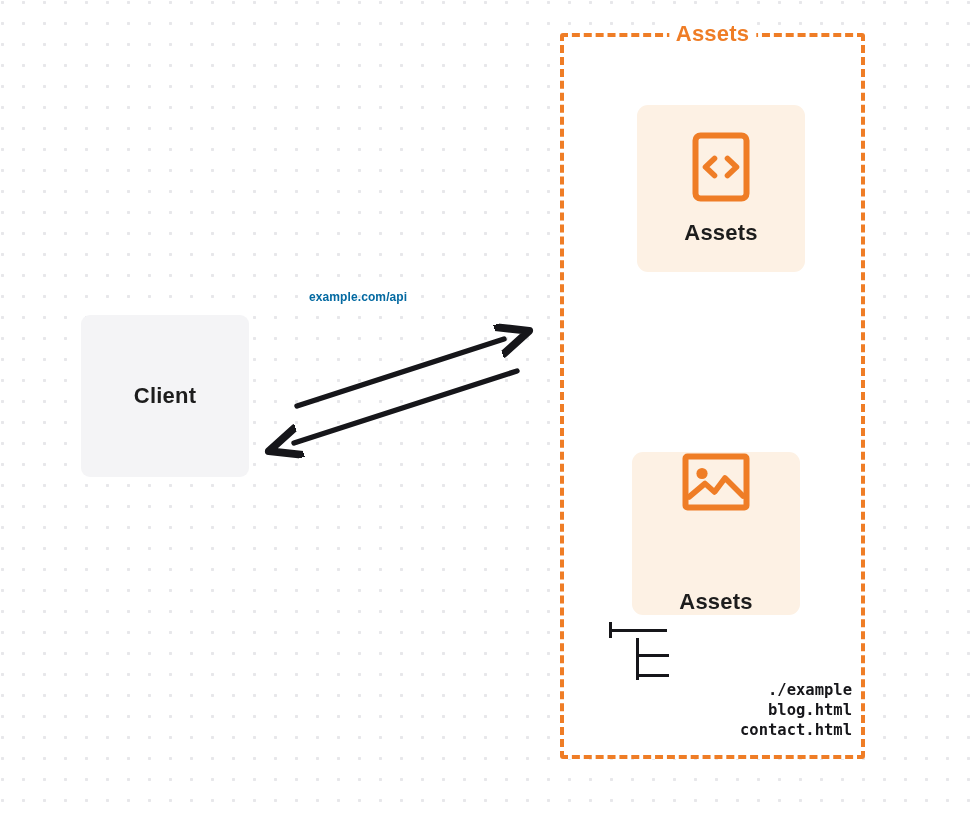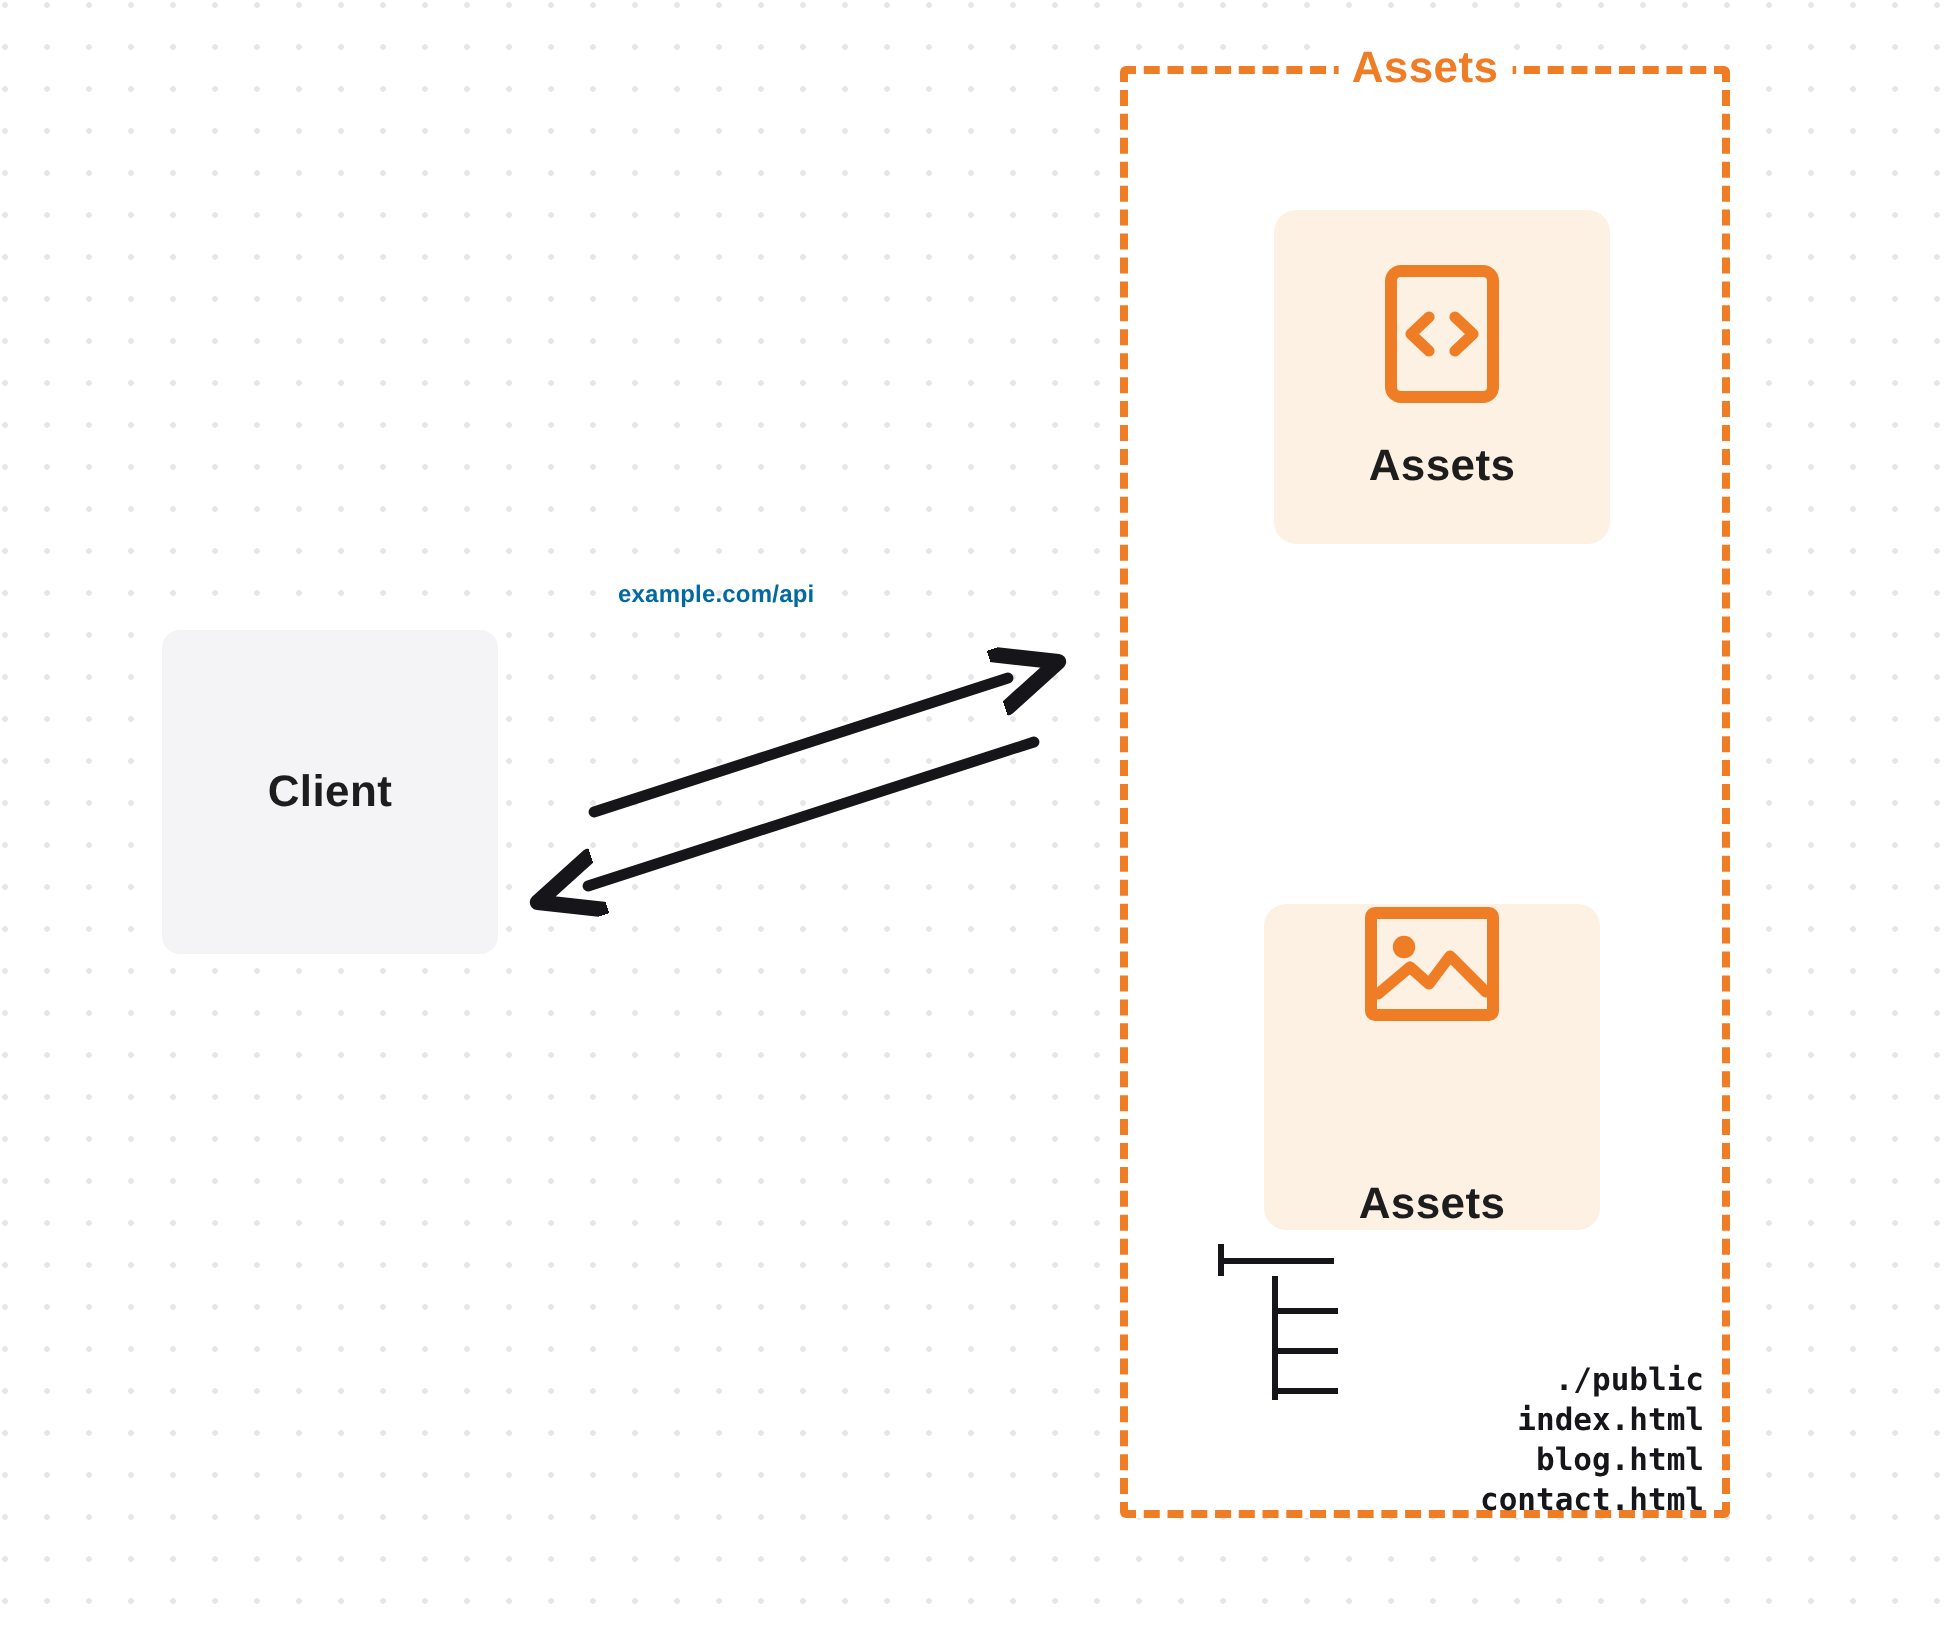--- a/index.html
+++ b/index.html
@@ -190,26 +190,21 @@
         <circle cx="21" cy="21.5" r="5.6" fill="#ef7d26"></circle>
         <path d="M8,45 L24,31.5 L33.5,40 L44,26 L62,44" fill="none" stroke="#ef7d26" stroke-width="5.6" stroke-linecap="round" stroke-linejoin="round"></path>
       </svg>
       <span class="card-label">Assets</span>
     </div>
 
     <div class="file-tree">
       <div class="tree-row">
         <span class="tree-connector conn-root-v"></span>
         <span class="tree-connector conn-root-h"></span>
-        <span class="tree-name">./public</span>
-      </div>
-      <div class="tree-row">
-        <span class="tree-connector conn-child-v"></span>
-        <span class="tree-connector conn-child-h"></span>
-        <span class="tree-name">index.html</span>
+        <span class="tree-name">./example</span>
       </div>
       <div class="tree-row">
         <span class="tree-connector conn-child-v"></span>
         <span class="tree-connector conn-child-h"></span>
         <span class="tree-name">blog.html</span>
       </div>
       <div class="tree-row">
         <span class="tree-connector conn-child-v"></span>
         <span class="tree-connector conn-child-h"></span>
         <span class="tree-name">contact.html</span>

